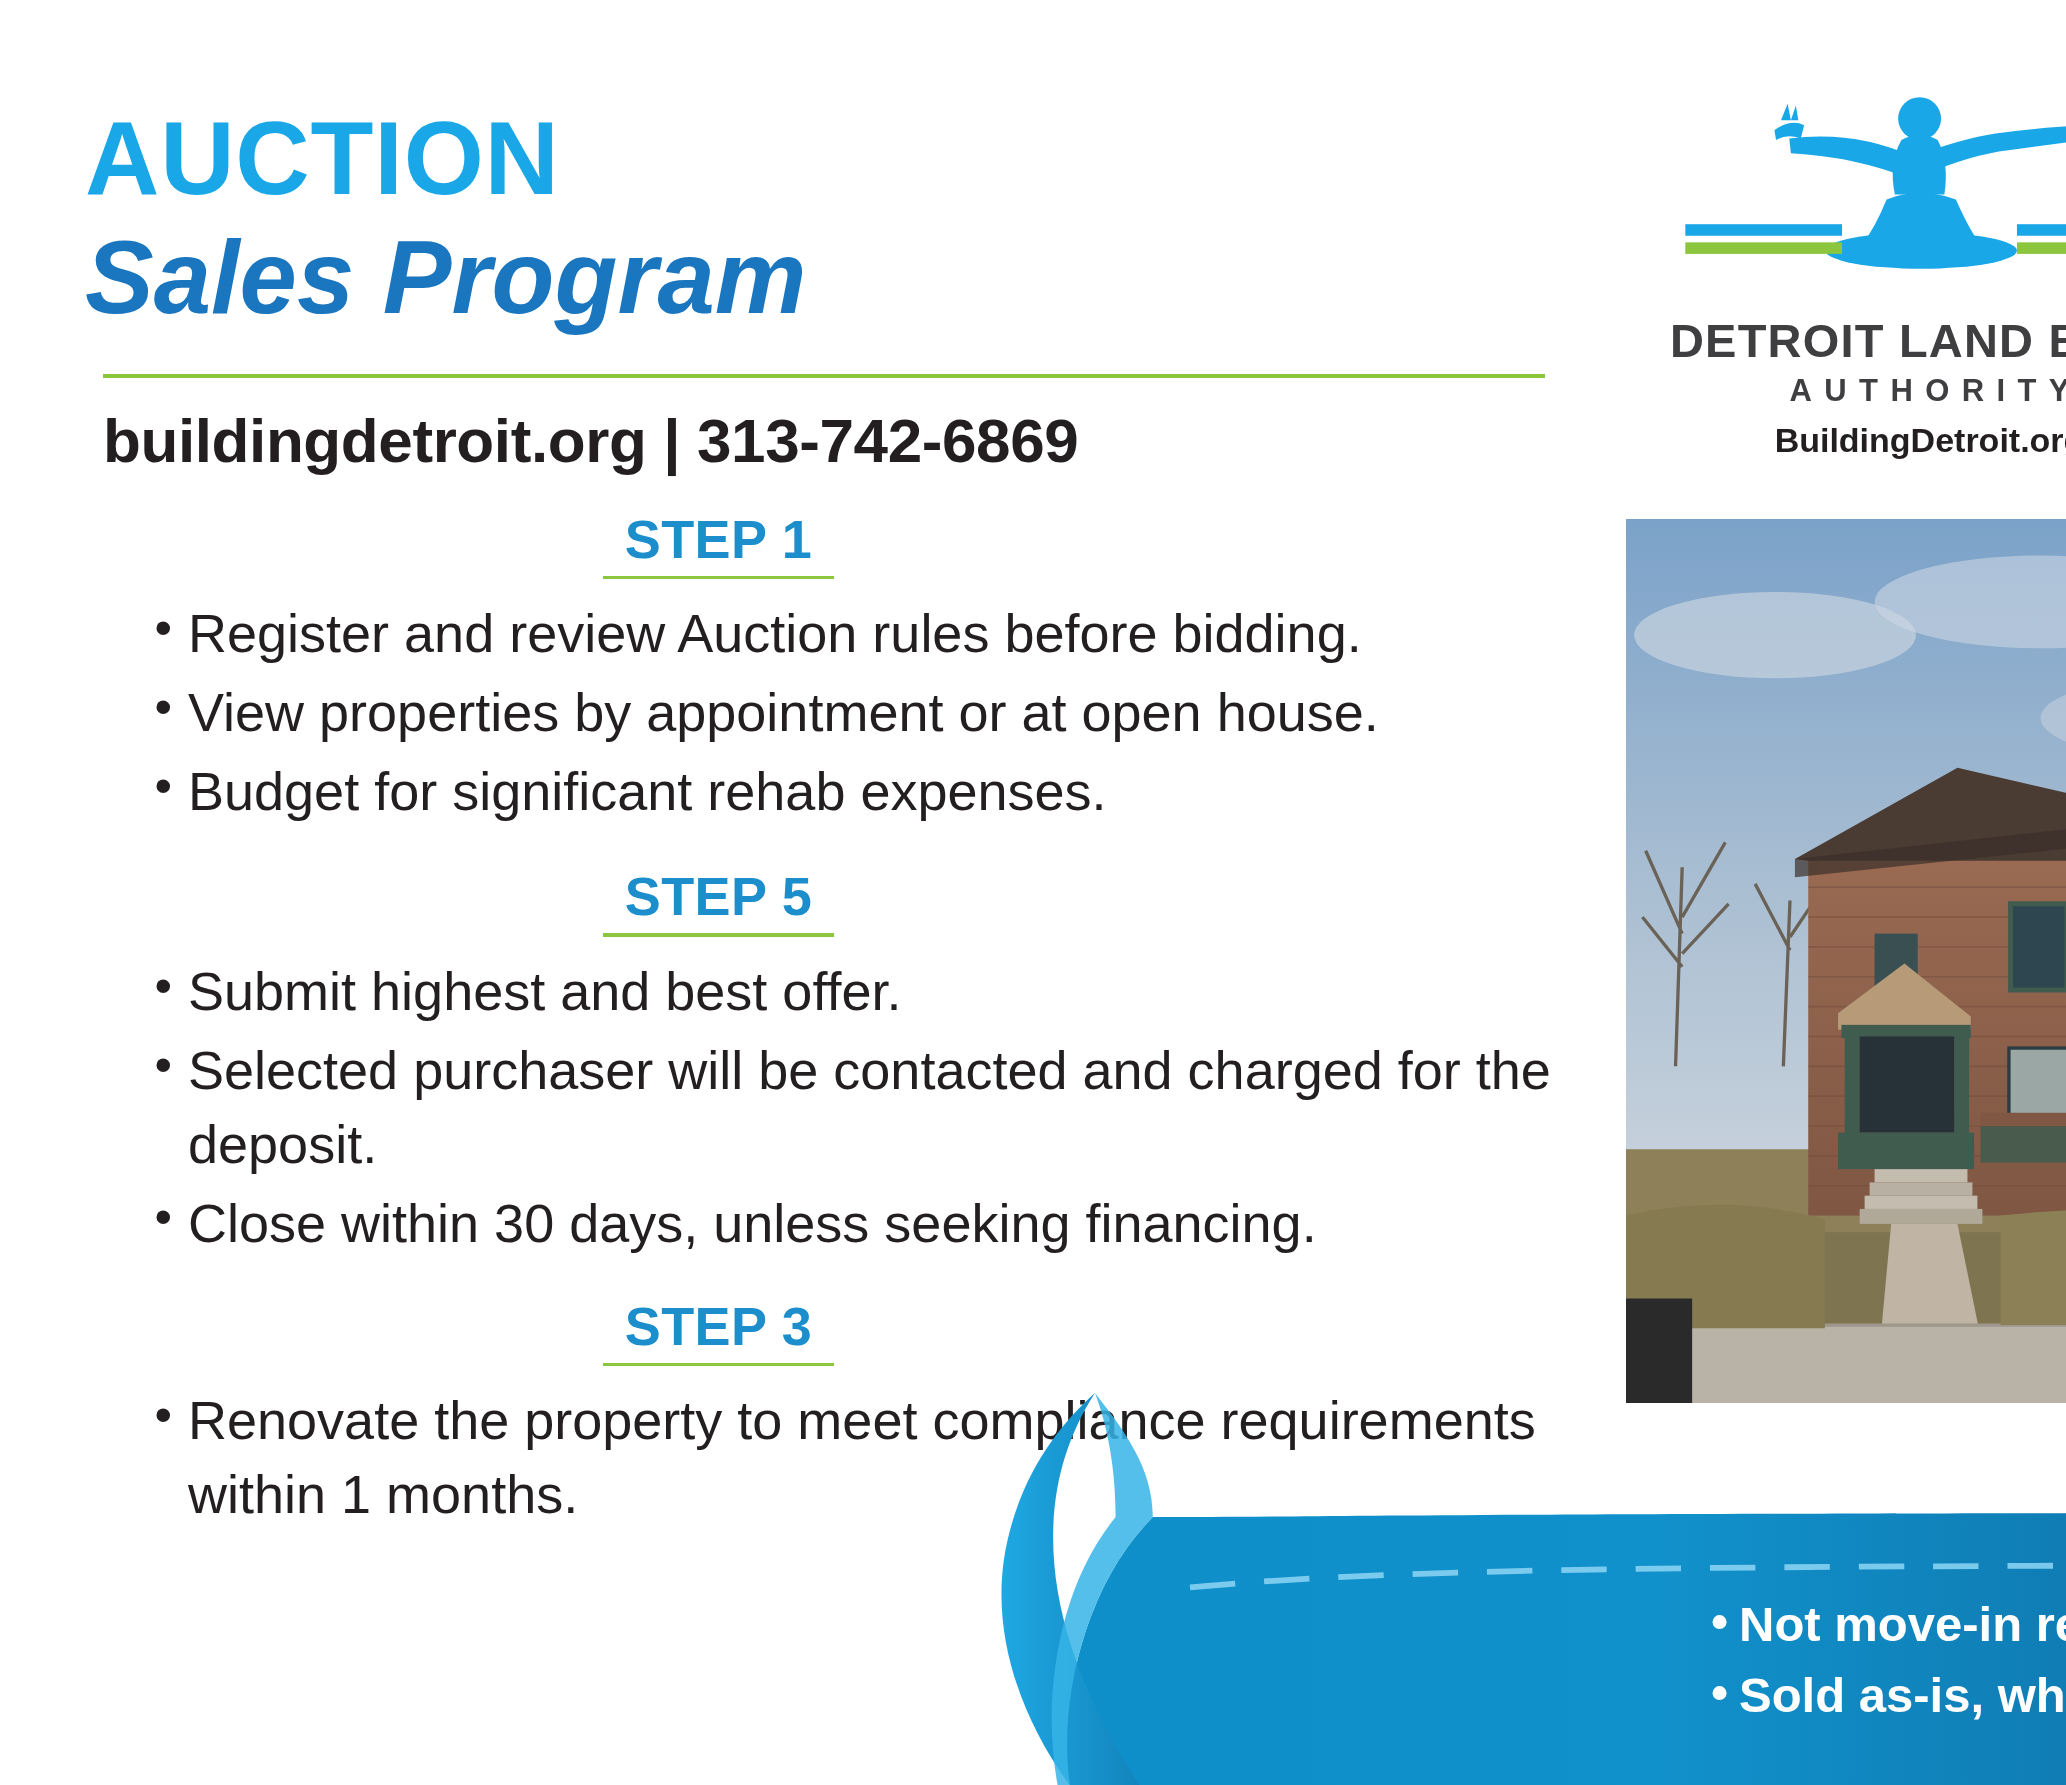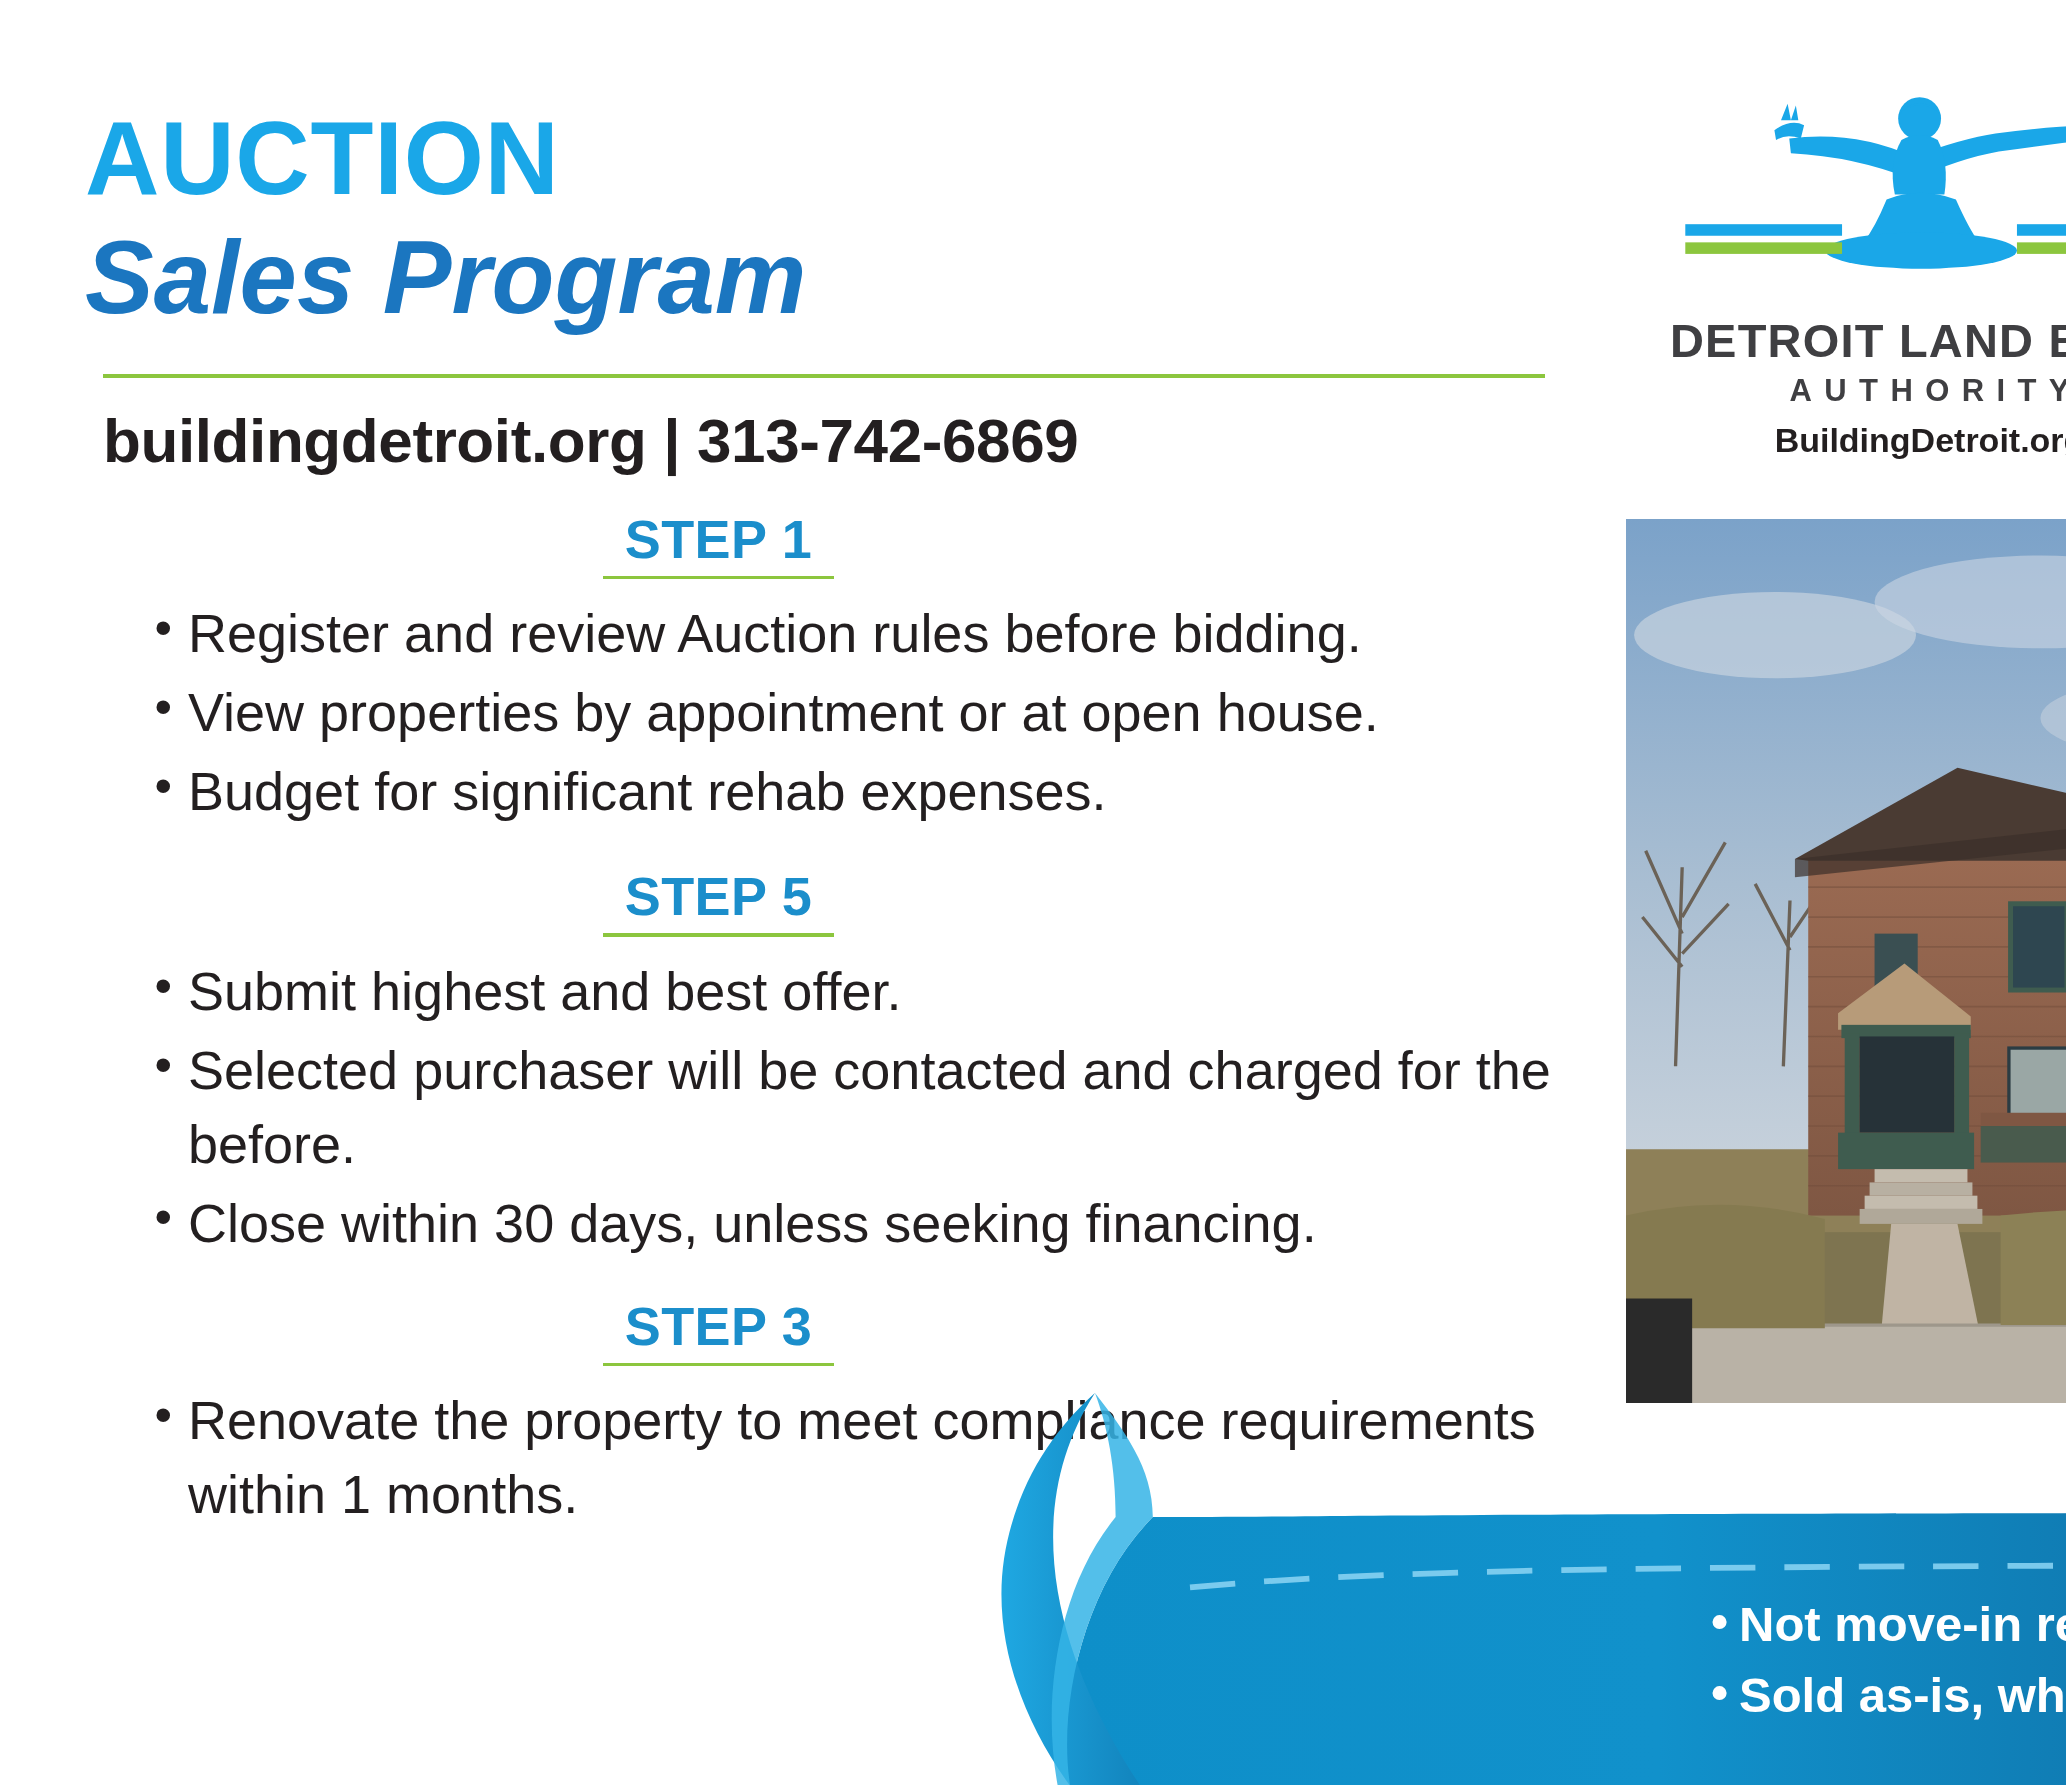--- a/index.html
+++ b/index.html
@@ -247,21 +247,21 @@
     </ul>
 
     <div class="gap-1"></div>
 
     <div class="step-head">
       <span class="label">STEP 5</span>
       <div class="step-underline"></div>
     </div>
     <ul class="step-list">
       <li>Submit highest and best offer.</li>
-      <li>Selected purchaser will be contacted and charged for the before.</li>
+      <li>Selected purchaser will be contacted and charged for the deposit.</li>
       <li>Close within 30 days, unless seeking financing.</li>
     </ul>
 
     <div class="gap-2"></div>
 
     <div class="step-head">
       <span class="label">STEP 3</span>
       <div class="step-underline"></div>
     </div>
     <ul class="step-list">

